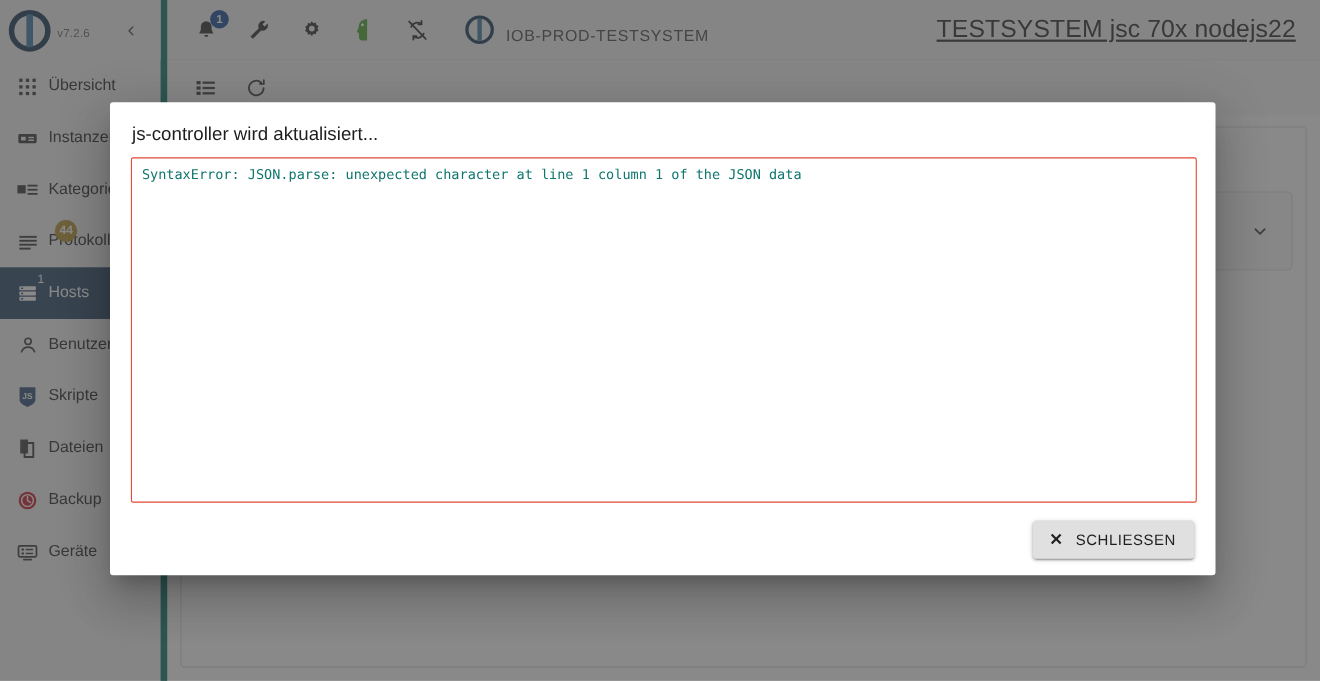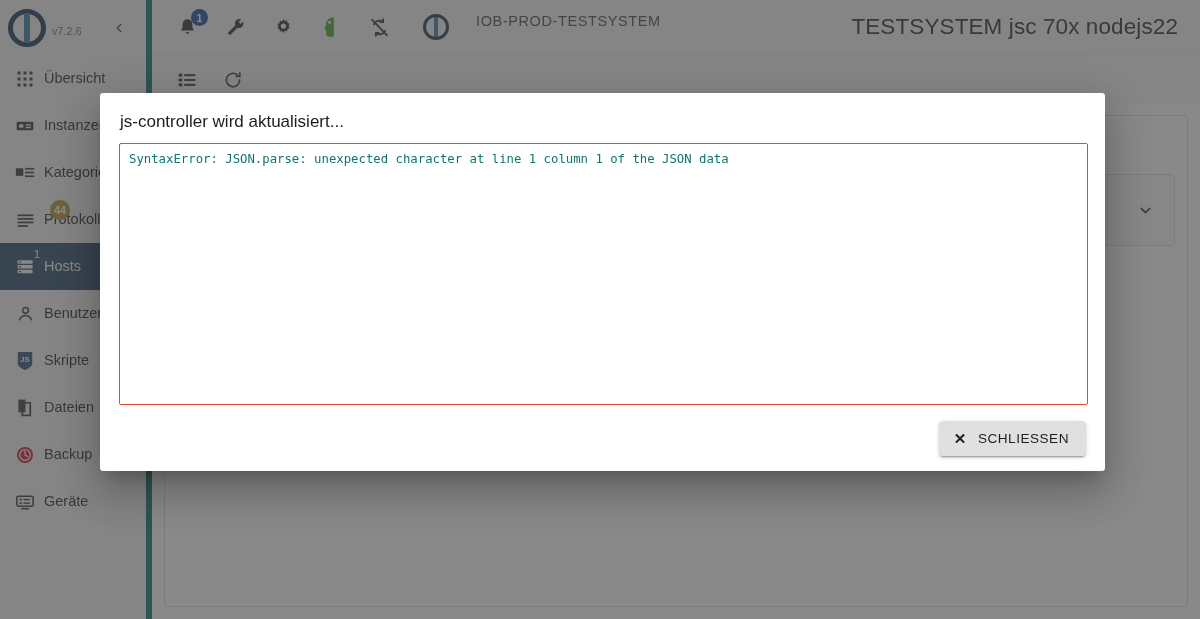--- a/index.html
+++ b/index.html
@@ -169,22 +169,22 @@
     border-radius: 9px;
     background: #1b4f9c;
     color: #fff;
     font-size: 10.5px;
     font-weight: 700;
     display: flex; align-items: center; justify-content: center;
     padding: 0 3px;
   }
   .host-chip {
     display: flex;
-    align-items: flex-start;
-    gap: 26px;
+    align-items: flex-end;
+    gap: 10px;
     margin-left: 8px;
   }
   .host-logo {
     width: 28px; height: 28px;
     position: relative;
     flex: 0 0 28px;
   }
   .host-logo .ring {
     position: absolute; left: 1px; top: 1px;
     width: 26px; height: 26px;
@@ -200,20 +200,21 @@
     font-size: 14.5px;
     color: #4c4c4c;
     letter-spacing: .6px;
   }
   .topbar-title {
     margin-left: auto;
     font-size: 22.5px;
     color: #2d2d2d;
     letter-spacing: .1px;
     padding-right: 4px;
+    text-decoration: underline;
   }
 
   .subtoolbar {
     height: 50px;
     flex: 0 0 50px;
     background: #f7f7f7;
     display: flex;
     align-items: center;
     gap: 20px;
     padding: 0 22px;
@@ -264,21 +265,21 @@
     background: rgba(65,65,65,0.62);
     z-index: 50;
   }
 
   
   .dialog {
     position: absolute;
     left: 100px;
     top: 93px;
     width: 1005px;
-    height: 378px;
+    height: 430px;
     background: #ffffff;
     border-radius: 3px;
     box-shadow: 0 11px 15px -7px rgba(0,0,0,.20),
                 0 24px 38px 3px rgba(0,0,0,.14),
                 0 9px 46px 8px rgba(0,0,0,.12);
     z-index: 100;
     display: flex;
     flex-direction: column;
     padding: 0;
   }

